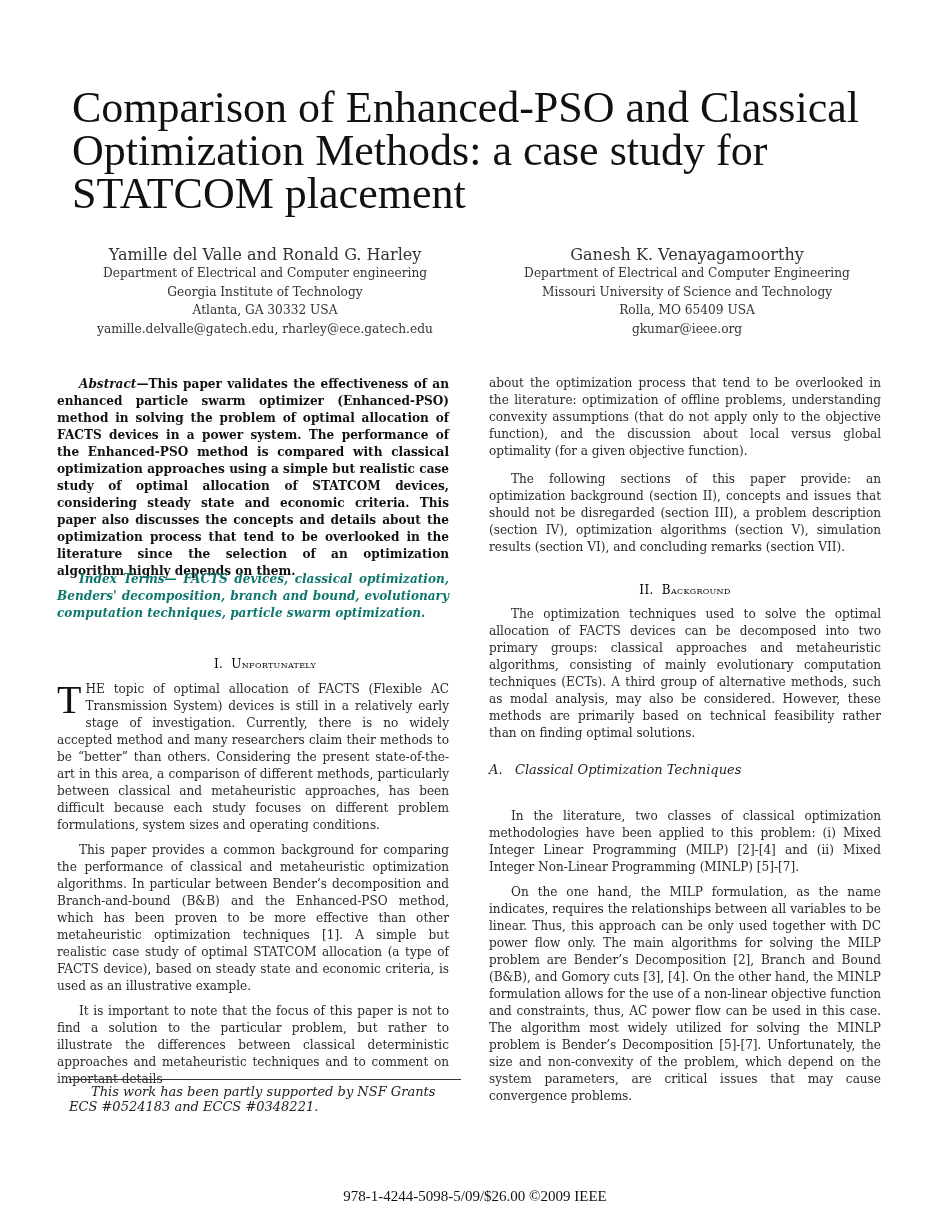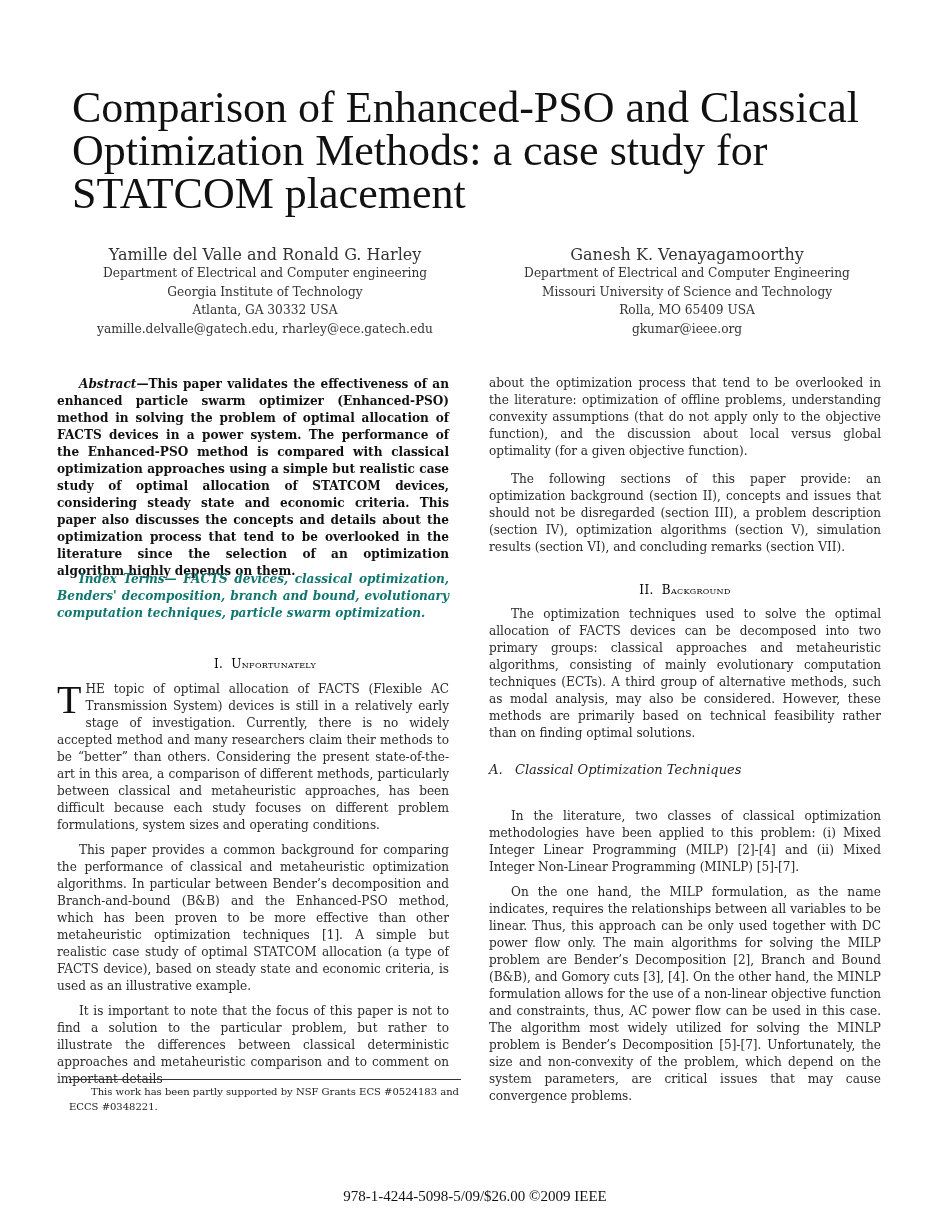--- a/index.html
+++ b/index.html
@@ -15,21 +15,21 @@
   .abstract { top: 376px; font-weight: bold; color: #111; }
   .abstract .lead { font-style: italic; }
   .indexterms { top: 571px; font-style: italic; font-weight: bold; color: #0f766e; }
   p { margin: 0; text-indent: 22px; }
   .sechead { position: absolute; text-align: center; width: 392px; font-family: "DejaVu Serif", serif; font-size: 12px; letter-spacing: 0.3px; color: #000000; }
   .sechead .sc { font-variant: small-caps; }
   .subhead { position: absolute; font-family: "DejaVu Serif", serif; font-style: italic; font-size: 13px; color: #222; }
   .dropcap { float: left; font-size: 40px; line-height: 32px; margin: 3px 4px 0 0; font-family: "Liberation Serif", serif; color: #111; }
   .noindent { text-indent: 0; }
   .footnote-rule { position: absolute; left: 69px; top: 1079px; width: 392px; border-top: 1px solid #333; }
-  .footnote { position: absolute; left: 69px; top: 1084px; width: 392px; font-family: "DejaVu Serif", serif; font-size: 10px; line-height: 15px; color: #222; }
+  .footnote { position: absolute; left: 69px; top: 1084px; width: 392px; font-family: "DejaVu Serif", serif; font-size: 13px; line-height: 15px; color: #222; font-style: italic; }
   .footnote .ind { display: inline-block; width: 22px; }
   .pagefoot { position: absolute; left: 0; top: 1188px; width: 950px; text-align: center; font-family: "Liberation Serif", serif; font-size: 15px; color: #111; }
 </style>
 </head>
 <body>
 
 <div class="title">Comparison of Enhanced-PSO and Classical Optimization Methods: a case study for STATCOM placement</div>
 
 <div class="author left">
   <div class="name">Yamille del Valle and Ronald G. Harley</div>
@@ -55,21 +55,21 @@
   <p><span>Index Terms</span><span>— FACTS devices, classical optimization, Benders' decomposition, branch and bound, evolutionary computation techniques, particle swarm optimization.</span></p>
 </div>
 
 <div class="sechead" style="left:69px; top:657px;">
   <span>I.</span>&nbsp;&nbsp;<span class="sc">Unfortunately</span>
 </div>
 
 <div class="col left" style="top:681px;">
   <p class="noindent"><span class="dropcap">T</span><span>HE topic of optimal allocation of FACTS (Flexible AC Transmission System) devices is still in a relatively early stage of investigation. Currently, there is no widely accepted method and many researchers claim their methods to be “better” than others. Considering the present state-of-the-art in this area, a comparison of different methods, particularly between classical and metaheuristic approaches, has been difficult because each study focuses on different problem formulations, system sizes and operating conditions.</span></p>
   <p style="margin-top:8px;">This paper provides a common background for comparing the performance of classical and metaheuristic optimization algorithms. In particular between Bender’s decomposition and Branch-and-bound (B&amp;B) and the Enhanced-PSO method, which has been proven to be more effective than other metaheuristic optimization techniques [1]. A simple but realistic case study of optimal STATCOM allocation (a type of FACTS device), based on steady state and economic criteria, is used as an illustrative example.</p>
-  <p style="margin-top:8px;">It is important to note that the focus of this paper is not to find a solution to the particular problem, but rather to illustrate the differences between classical deterministic approaches and metaheuristic comparison and to comment on important details</p>
+  <p style="margin-top:8px;">It is important to note that the focus of this paper is not to find a solution to the particular problem, but rather to illustrate the differences between classical deterministic approaches and metaheuristic techniques and to comment on important details</p>
 </div>
 
 <div class="footnote-rule"></div>
 <div class="footnote"><span class="ind"></span><span>This work has been partly supported by NSF Grants ECS #0524183 and ECCS #0348221.</span></div>
 
 <div class="col right" style="top:375px;">
   <p class="noindent">about the optimization process that tend to be overlooked in the literature: optimization of offline problems, understanding convexity assumptions (that do not apply only to the objective function), and the discussion about local versus global optimality (for a given objective function).</p>
   <p style="margin-top:11px;">The following sections of this paper provide: an optimization background (section II), concepts and issues that should not be disregarded (section III), a problem description (section IV), optimization algorithms (section V), simulation results (section VI), and concluding remarks (section VII).</p>
 </div>
 

